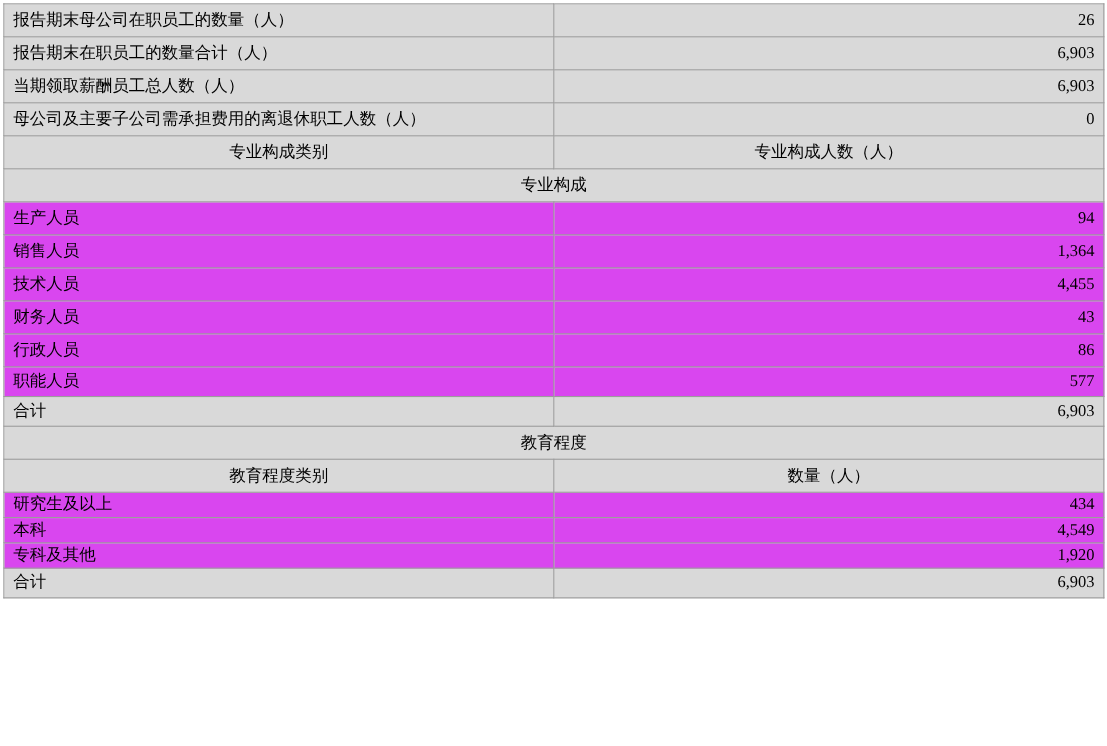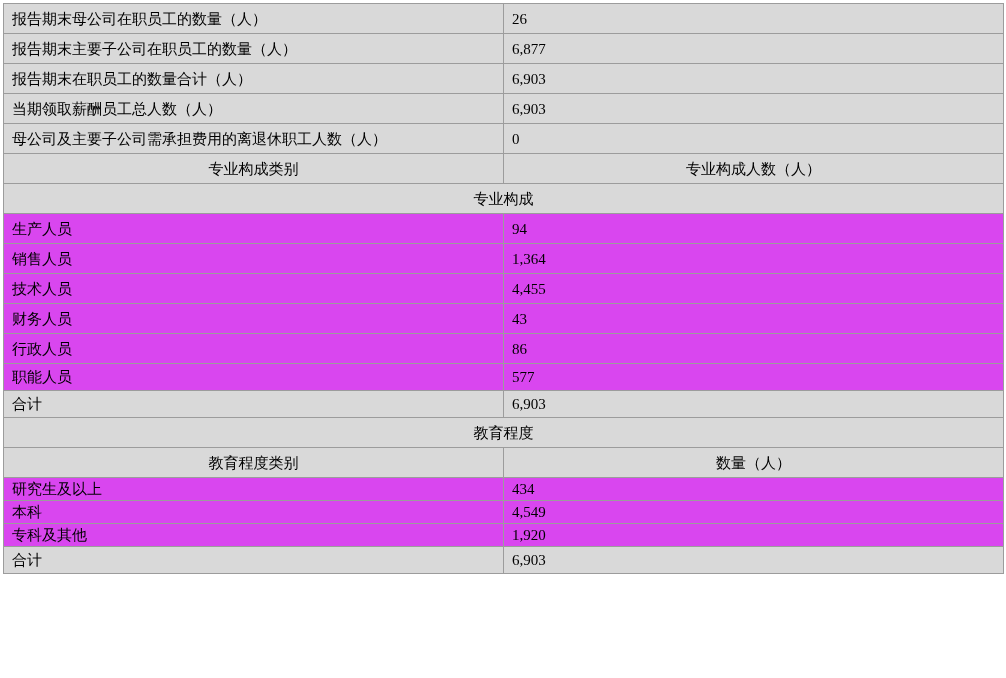--- a/index.html
+++ b/index.html
@@ -9,21 +9,21 @@
   }
   body {
     width: 1006px;
     height: 678px;
     font-family: "Liberation Serif", "DejaVu Serif", serif;
     color: #000000;
     -webkit-font-smoothing: antialiased;
   }
   #sheet {
     width: 1006px;
-    height: 678px;
+    height: 569px;
     box-sizing: border-box;
     overflow: hidden;
   }
   table.emp-table {
     border-collapse: collapse;
     table-layout: fixed;
     width: 1000px;
     margin: 3px;
     font-size: 15px;
   }
@@ -38,20 +38,21 @@
   }
   
   tr.h-tall td { height: 29px; }
   tr.h-mid  td { height: 26px; }
   tr.h-short td { height: 22px; }
 
   td.label {
     text-align: left;
   }
   td.value {
+    text-align: right;
   }
   td.section {
     text-align: center;
     background: #d9d9d9;
   }
   td.colhead {
     text-align: center;
     background: #d9d9d9;
   }
   tr.shaded td {
@@ -67,24 +68,20 @@
 <div id="sheet">
   <table class="emp-table">
     <colgroup>
       <col class="c-label">
       <col class="c-value">
     </colgroup>
     <tbody id="table-body">
         <tr class="h-tall shaded">
           <td class="label">报告期末母公司在职员工的数量（人）</td>
           <td class="value">26</td>
-        </tr>
-        <tr class="h-tall shaded">
-          <td class="label">报告期末主要子公司在职员工的数量（人）</td>
-          <td class="value">6,877</td>
         </tr>
         <tr class="h-tall shaded">
           <td class="label">报告期末在职员工的数量合计（人）</td>
           <td class="value">6,903</td>
         </tr>
         <tr class="h-tall shaded">
           <td class="label">当期领取薪酬员工总人数（人）</td>
           <td class="value">6,903</td>
         </tr>
         <tr class="h-tall shaded">

